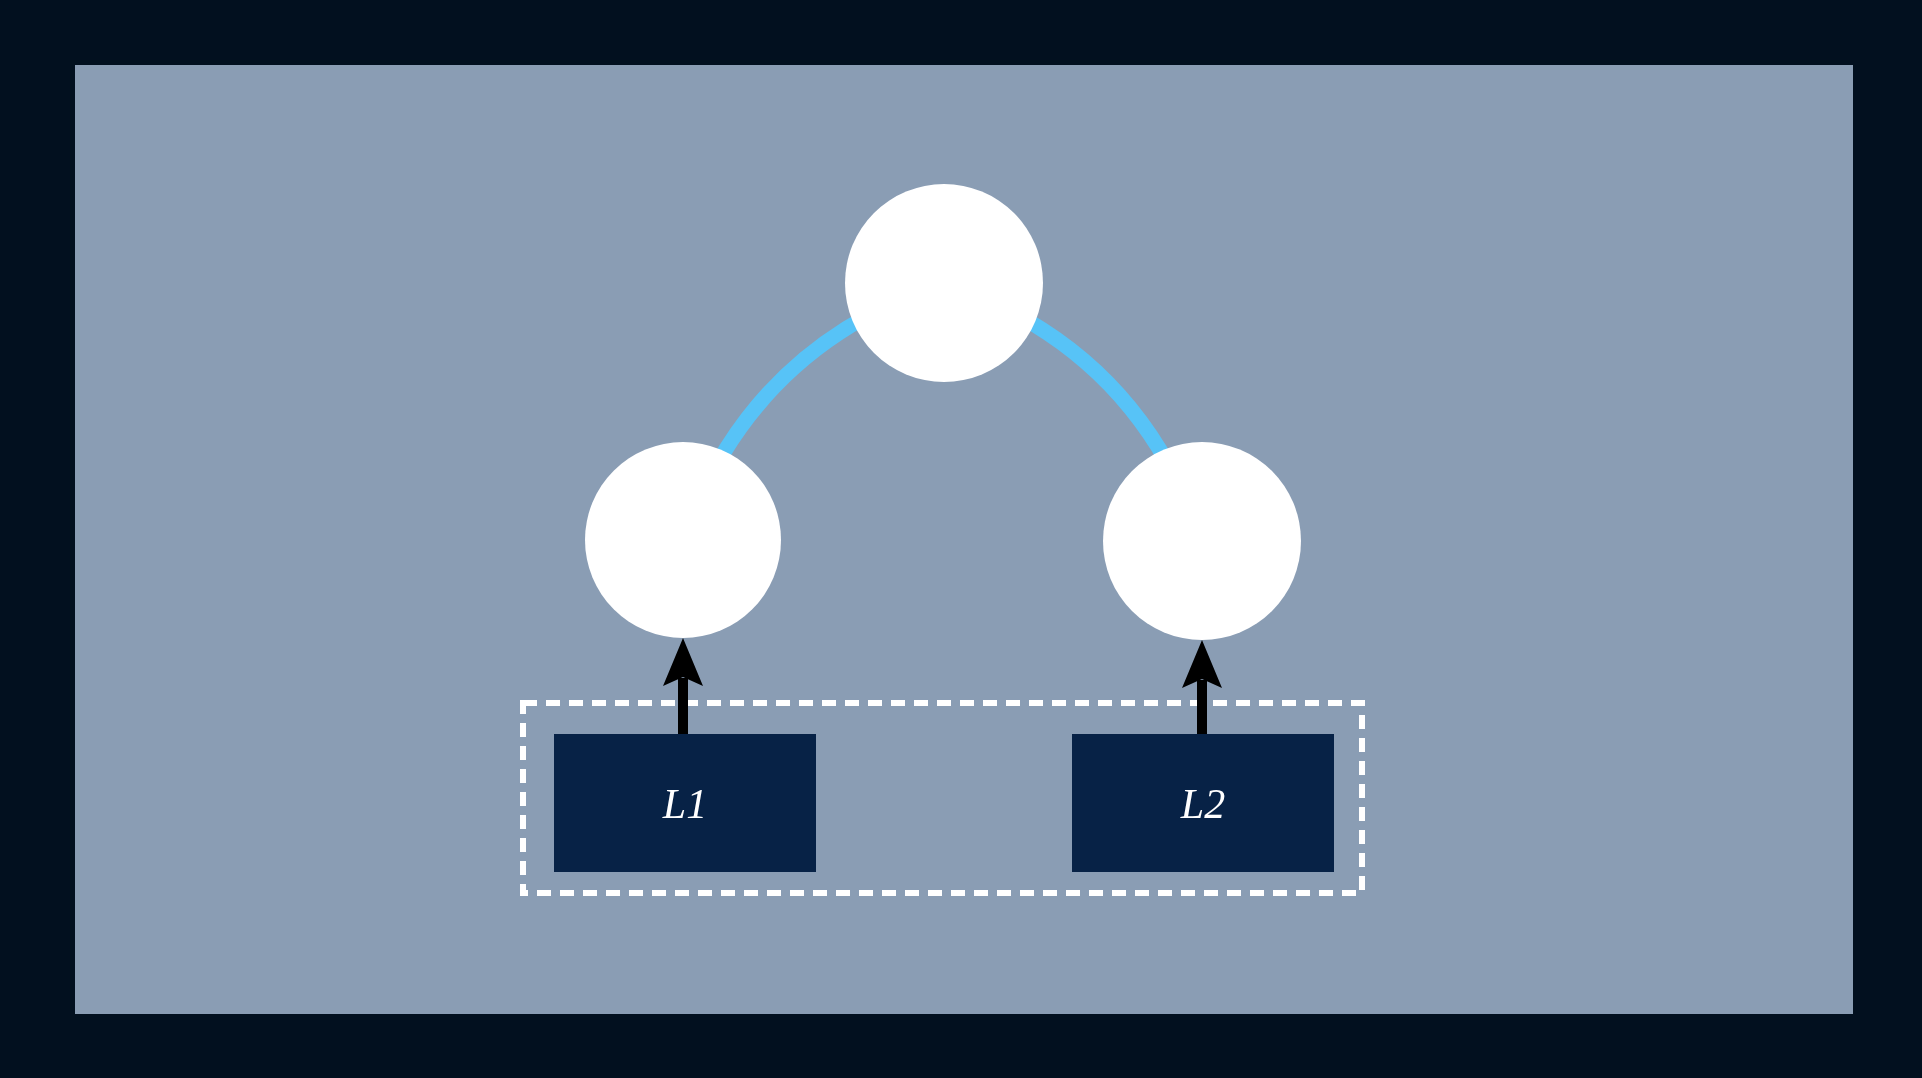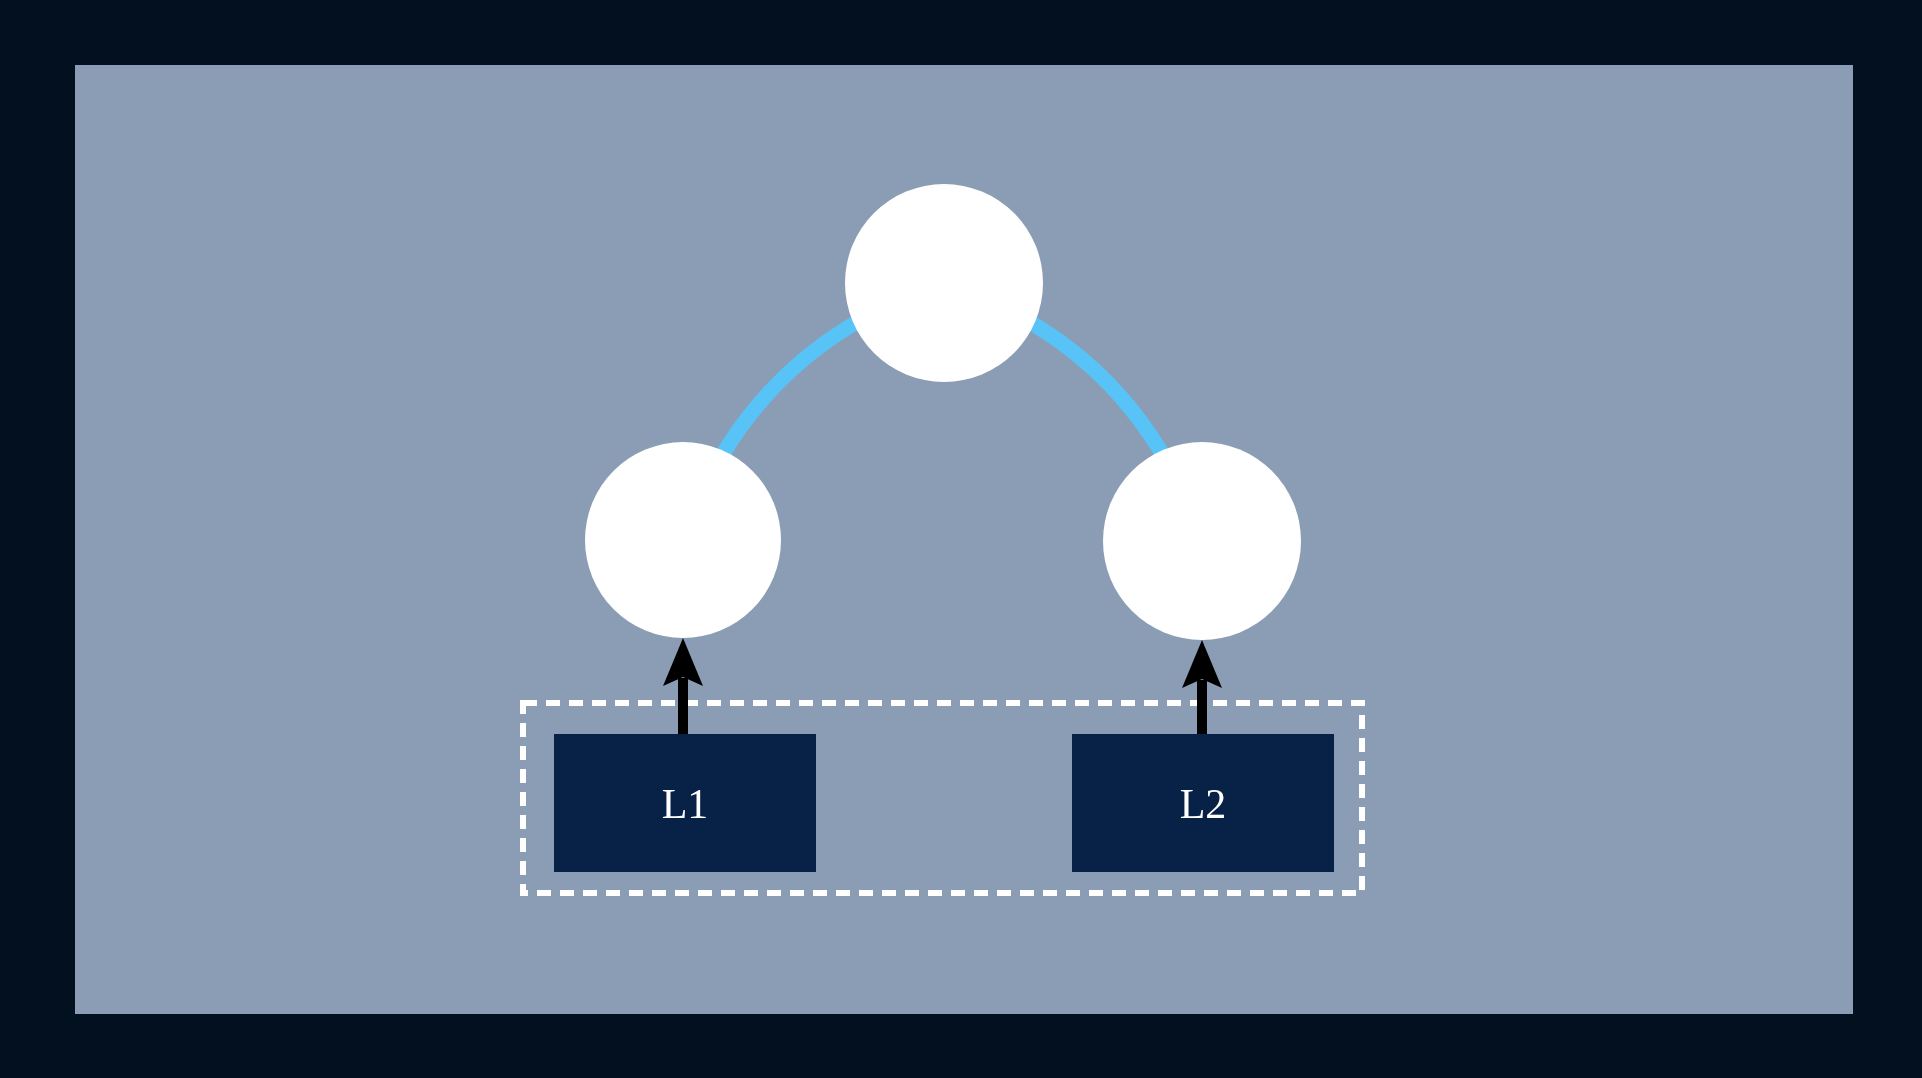--- a/index.html
+++ b/index.html
@@ -7,20 +7,21 @@
     padding: 0;
     width: 100%;
     height: 100%;
     background: #02101f;
     overflow: hidden;
     font-family: "Liberation Serif", serif;
   }
   .stage {
     width: 100vw;
     height: 100vh;
+    font-style: italic;
   }
   svg { display: block; width: 100%; height: 100%; }
   .edge {
     fill: none;
     stroke-width: 15;
     stroke-linecap: round;
   }
   .arrow-stem {
     stroke-width: 10;
     stroke-linecap: butt;

